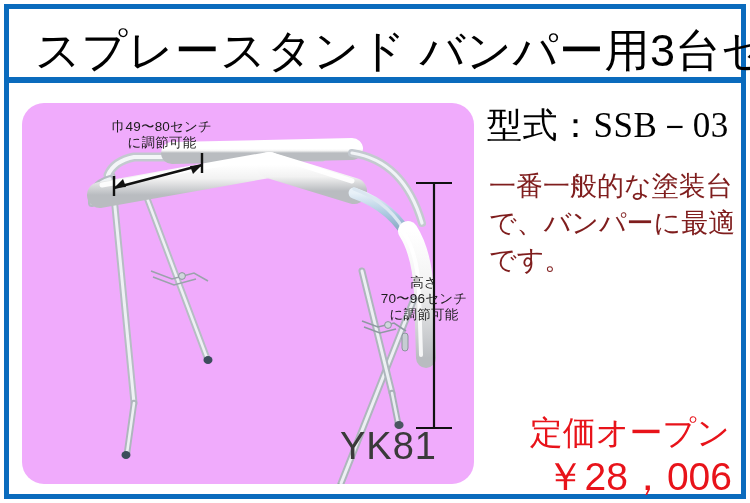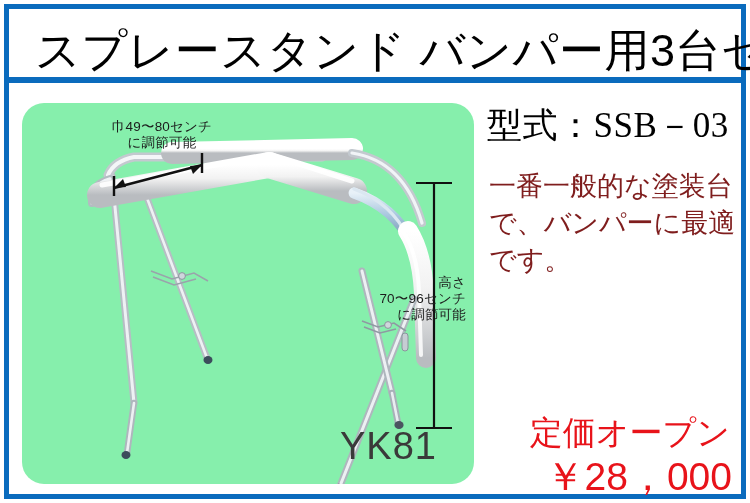--- a/index.html
+++ b/index.html
@@ -60,21 +60,21 @@
     white-space: nowrap;
     font-weight: 400;
   }
   
   .photo-panel {
     position: absolute;
     left: 22px;
     top: 103px;
     width: 452px;
     height: 381px;
-    background: #86efac;
+    background: #f0abfc;
     border-radius: 22px;
     overflow: hidden;
   }
   .photo-svg {
     position: absolute;
     left: 0;
     top: 0;
   }
   
   .anno {
@@ -85,24 +85,23 @@
     text-align: center;
     white-space: nowrap;
     letter-spacing: 0.2px;
   }
   .anno-width {
     left: 60px;
     top: 16px;
     width: 160px;
   }
   .anno-height {
-    left: 344px;
+    left: 352px;
     top: 172px;
     width: 100px;
-    text-align: right;
   }
   .yk-label {
     position: absolute;
     left: 318px;
     top: 322px;
     font-size: 38px;
     color: #3a3a3a;
     letter-spacing: 1px;
     white-space: nowrap;
   }
@@ -270,15 +269,15 @@
 
     <div class="yk-label">YK81</div>
   </div>
 
   <div class="model-text">型式：SSB－03</div>
 
   <div class="desc-text">一番一般的な塗装台で、バンパーに最適です。</div>
 
   <div class="price-label">定価オープン</div>
 
-  <div class="price-value">￥28，000</div>
+  <div class="price-value">￥28，006</div>
 
 </div>
 
 </body></html>

